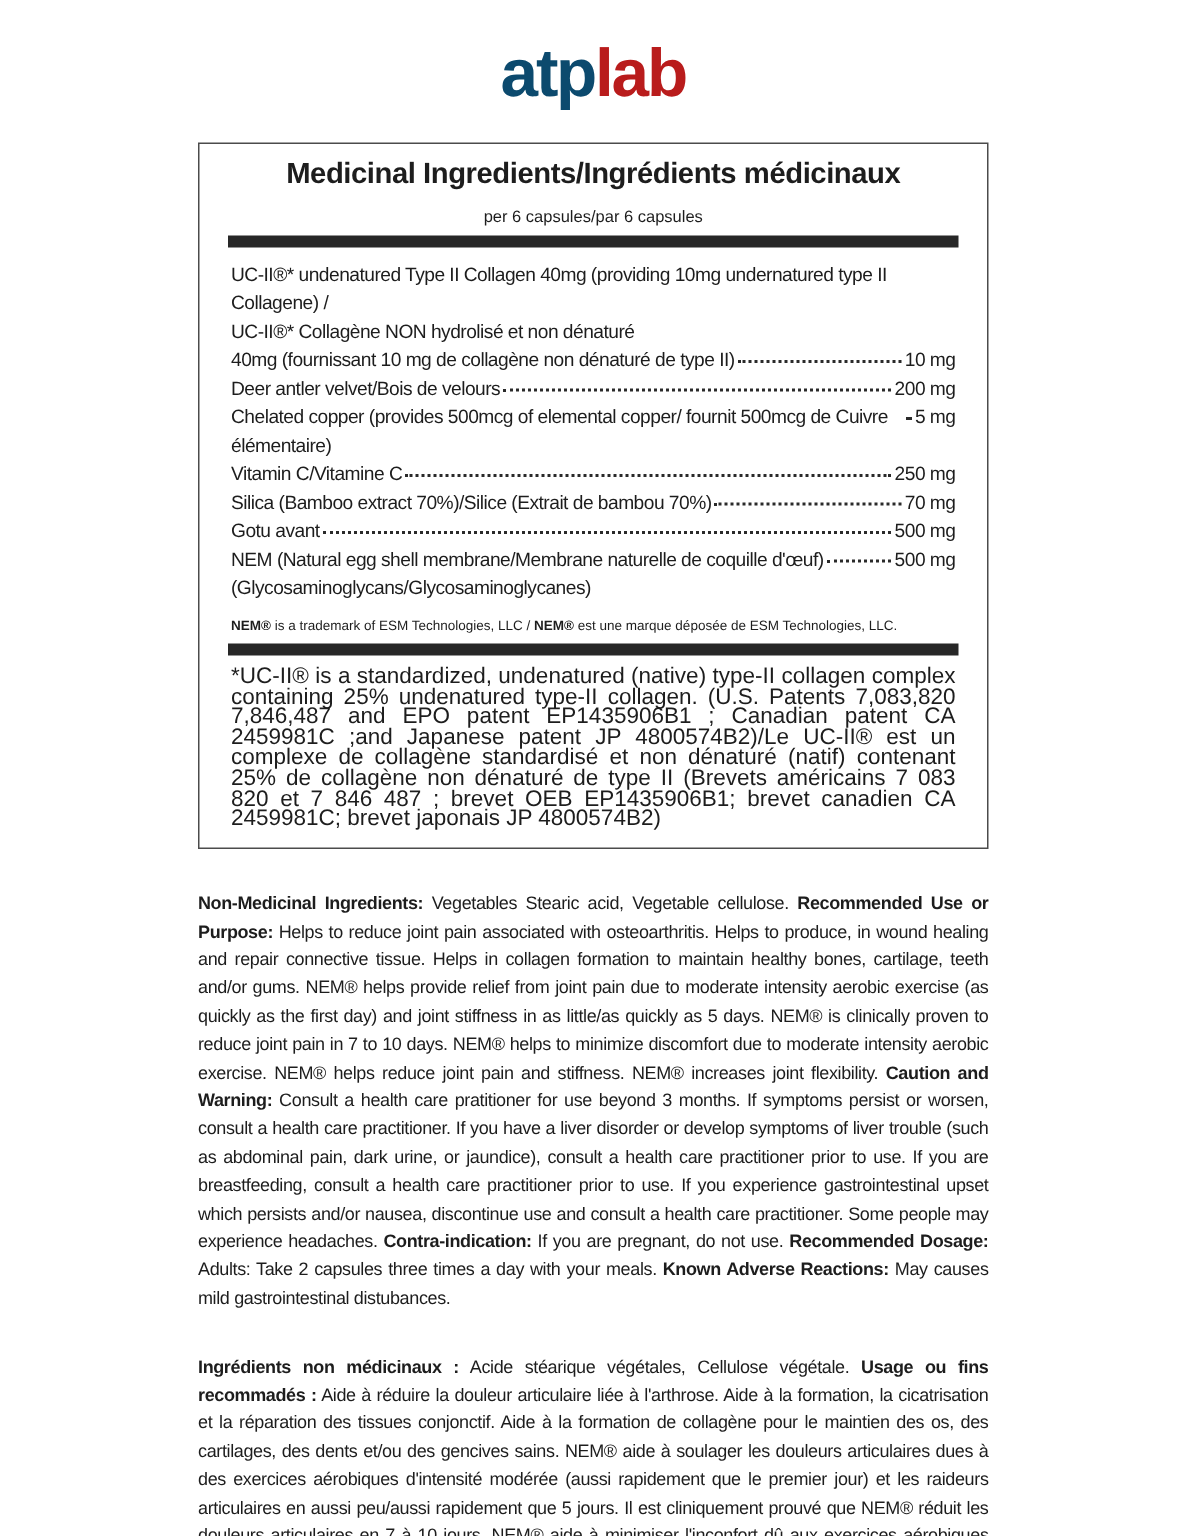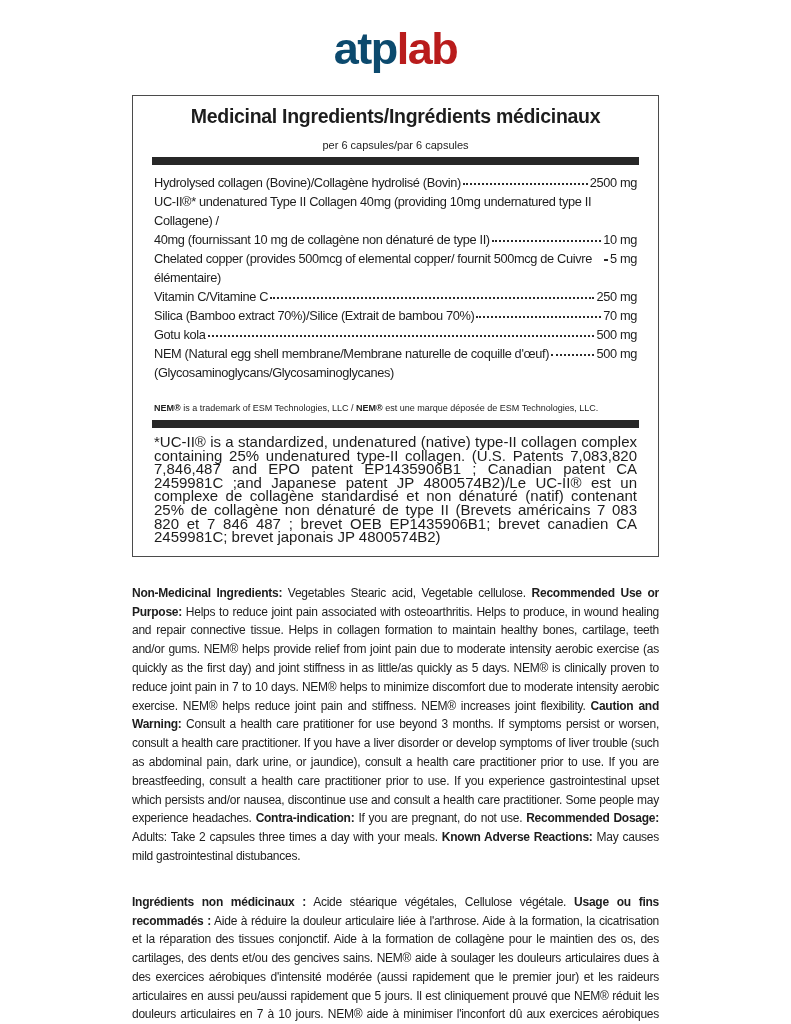--- a/index.html
+++ b/index.html
@@ -17,63 +17,64 @@
   .panel-title{margin:3px 0 0;text-align:center;font-weight:bold;font-size:19.5px;letter-spacing:-0.3px;}
   .panel-sub{text-align:center;font-size:11px;margin-top:11px;}
   .bar{height:8px;background:#272727;margin:6px 1px;}
   .ing-list{padding:2px 3px 0;font-size:12.8px;letter-spacing:-0.35px;line-height:19px;}
   .ing-line{width:100%;}
   .lead-row{display:flex;align-items:baseline;}
   .ing-label{white-space:normal;}
   .leader{flex:1;position:relative;min-width:8px;}
   .leader::after{content:"";position:absolute;left:2px;right:2px;bottom:2px;border-bottom:2px dotted #2a2a2a;}
   .ing-amount{white-space:nowrap;}
-  .trademark{font-size:9px;letter-spacing:0;margin:20px 3px 0;line-height:12px;}
+  .trademark{font-size:9px;letter-spacing:0;margin:10px 3px 0;line-height:12px;}
   .footnote{font-size:15px;line-height:13.6px;padding:1px 3px 0;text-align:justify;letter-spacing:0;}
   .para{margin:27px 0 0;font-size:12px;letter-spacing:-0.25px;line-height:18.8px;text-align:justify;}
   b{font-weight:bold;}
 </style>
 </head>
 <body>
 
 <div class="page">
 
   <div class="logo"><span class="atp">atp</span><span class="lab">lab</span></div>
 
   <div class="col">
 
     <section class="panel">
       <h1 class="panel-title">Medicinal Ingredients/Ingrédients médicinaux</h1>
       <div class="panel-sub">per 6 capsules/par 6 capsules</div>
       <div class="bar"></div>
 
       <div class="ing-list">
 
-          <div class="ing-row">
-            <div class="pre"></div>
-            <div class="lead-row">
-              <span class="ing-label">Hydrolysed collagen (Bovine)/Collagène hydrolisé (Bovin)</span>
-              <span class="leader"></span>
-              <span class="ing-amount">2500 mg</span>
-            </div>
-            <div class="post"></div>
-          </div>
 
           <div class="ing-row">
             <div class="pre">
               <div class="ing-line">UC-II®* undenatured Type II Collagen 40mg (providing 10mg undernatured type II Collagene) /</div>
+              <div class="ing-line">UC-II®* Collagène NON hydrolisé et non dénaturé</div>
             </div>
             <div class="lead-row">
               <span class="ing-label">40mg (fournissant 10 mg de collagène non dénaturé de type II)</span>
               <span class="leader"></span>
               <span class="ing-amount">10 mg</span>
             </div>
             <div class="post"></div>
           </div>
 
+          <div class="ing-row">
+            <div class="pre"></div>
+            <div class="lead-row">
+              <span class="ing-label">Deer antler velvet/Bois de velours</span>
+              <span class="leader"></span>
+              <span class="ing-amount">200 mg</span>
+            </div>
+            <div class="post"></div>
+          </div>
 
           <div class="ing-row">
             <div class="pre"></div>
             <div class="lead-row">
               <span class="ing-label">Chelated copper (provides 500mcg of elemental copper/ fournit 500mcg de Cuivre élémentaire)</span>
               <span class="leader"></span>
               <span class="ing-amount">5 mg</span>
             </div>
             <div class="post"></div>
           </div>
@@ -94,21 +95,21 @@
               <span class="ing-label">Silica (Bamboo extract 70%)/Silice (Extrait de bambou 70%)</span>
               <span class="leader"></span>
               <span class="ing-amount">70 mg</span>
             </div>
             <div class="post"></div>
           </div>
 
           <div class="ing-row">
             <div class="pre"></div>
             <div class="lead-row">
-              <span class="ing-label">Gotu kola</span>
+              <span class="ing-label">Gotu avant</span>
               <span class="leader"></span>
               <span class="ing-amount">500 mg</span>
             </div>
             <div class="post"></div>
           </div>
 
           <div class="ing-row">
             <div class="pre"></div>
             <div class="lead-row">
               <span class="ing-label">NEM (Natural egg shell membrane/Membrane naturelle de coquille d'œuf)</span>

